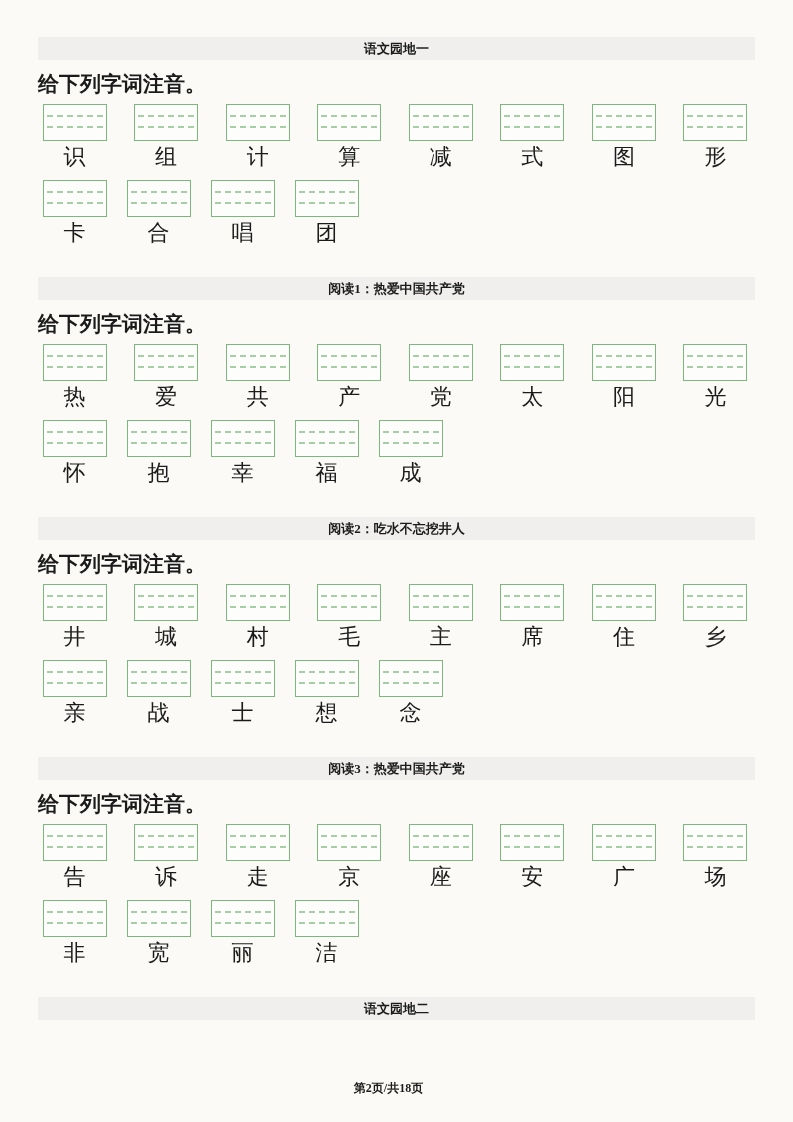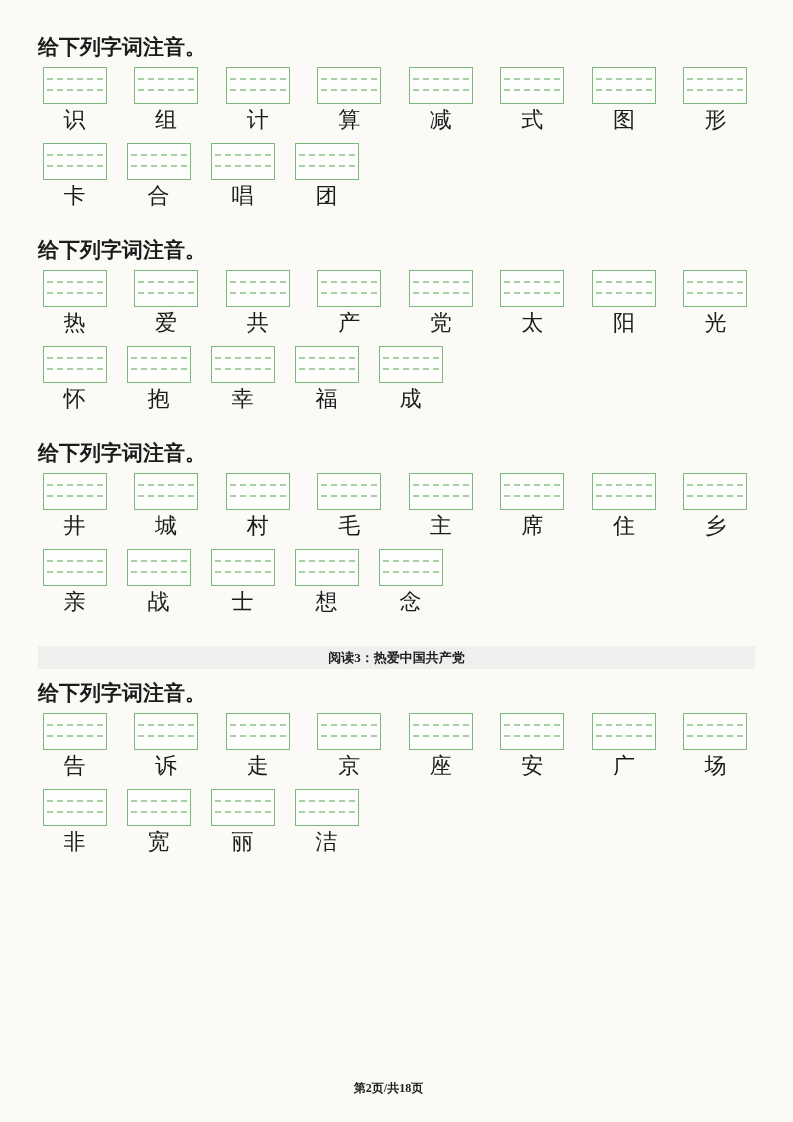--- a/index.html
+++ b/index.html
@@ -61,20 +61,21 @@
     font-size: 12px;
     font-weight: bold;
   }
 </style>
 </head>
 <body>
 
 <div class="page">
   <div id="content">
       <div class="section">
+        <div class="section-header">语文园地一</div>
         <div class="instruction">给下列字词注音。</div>
         <div class="char-row row-full">
           <div class="char-cell">
             <div class="pinyin-box">
               <div class="dash dash-1"></div>
               <div class="dash dash-2"></div>
             </div>
             <div class="hanzi">识</div>
           </div>
           <div class="char-cell">
@@ -152,20 +153,21 @@
           <div class="char-cell">
             <div class="pinyin-box">
               <div class="dash dash-1"></div>
               <div class="dash dash-2"></div>
             </div>
             <div class="hanzi">团</div>
           </div>
         </div>
       </div>
       <div class="section">
+        <div class="section-header">阅读1：热爱中国共产党</div>
         <div class="instruction">给下列字词注音。</div>
         <div class="char-row row-full">
           <div class="char-cell">
             <div class="pinyin-box">
               <div class="dash dash-1"></div>
               <div class="dash dash-2"></div>
             </div>
             <div class="hanzi">热</div>
           </div>
           <div class="char-cell">
@@ -250,20 +252,21 @@
           <div class="char-cell">
             <div class="pinyin-box">
               <div class="dash dash-1"></div>
               <div class="dash dash-2"></div>
             </div>
             <div class="hanzi">成</div>
           </div>
         </div>
       </div>
       <div class="section">
+        <div class="section-header">阅读2：吃水不忘挖井人</div>
         <div class="instruction">给下列字词注音。</div>
         <div class="char-row row-full">
           <div class="char-cell">
             <div class="pinyin-box">
               <div class="dash dash-1"></div>
               <div class="dash dash-2"></div>
             </div>
             <div class="hanzi">井</div>
           </div>
           <div class="char-cell">
@@ -438,16 +441,19 @@
             <div class="hanzi">丽</div>
           </div>
           <div class="char-cell">
             <div class="pinyin-box">
               <div class="dash dash-1"></div>
               <div class="dash dash-2"></div>
             </div>
             <div class="hanzi">洁</div>
           </div>
         </div>
+      </div>
+      <div class="section section-last">
+        <div class="section-header">语文园地二</div>
       </div>
     </div>
   <div class="footer">第2页/共18页</div>
 </div>
 
 </body></html>

